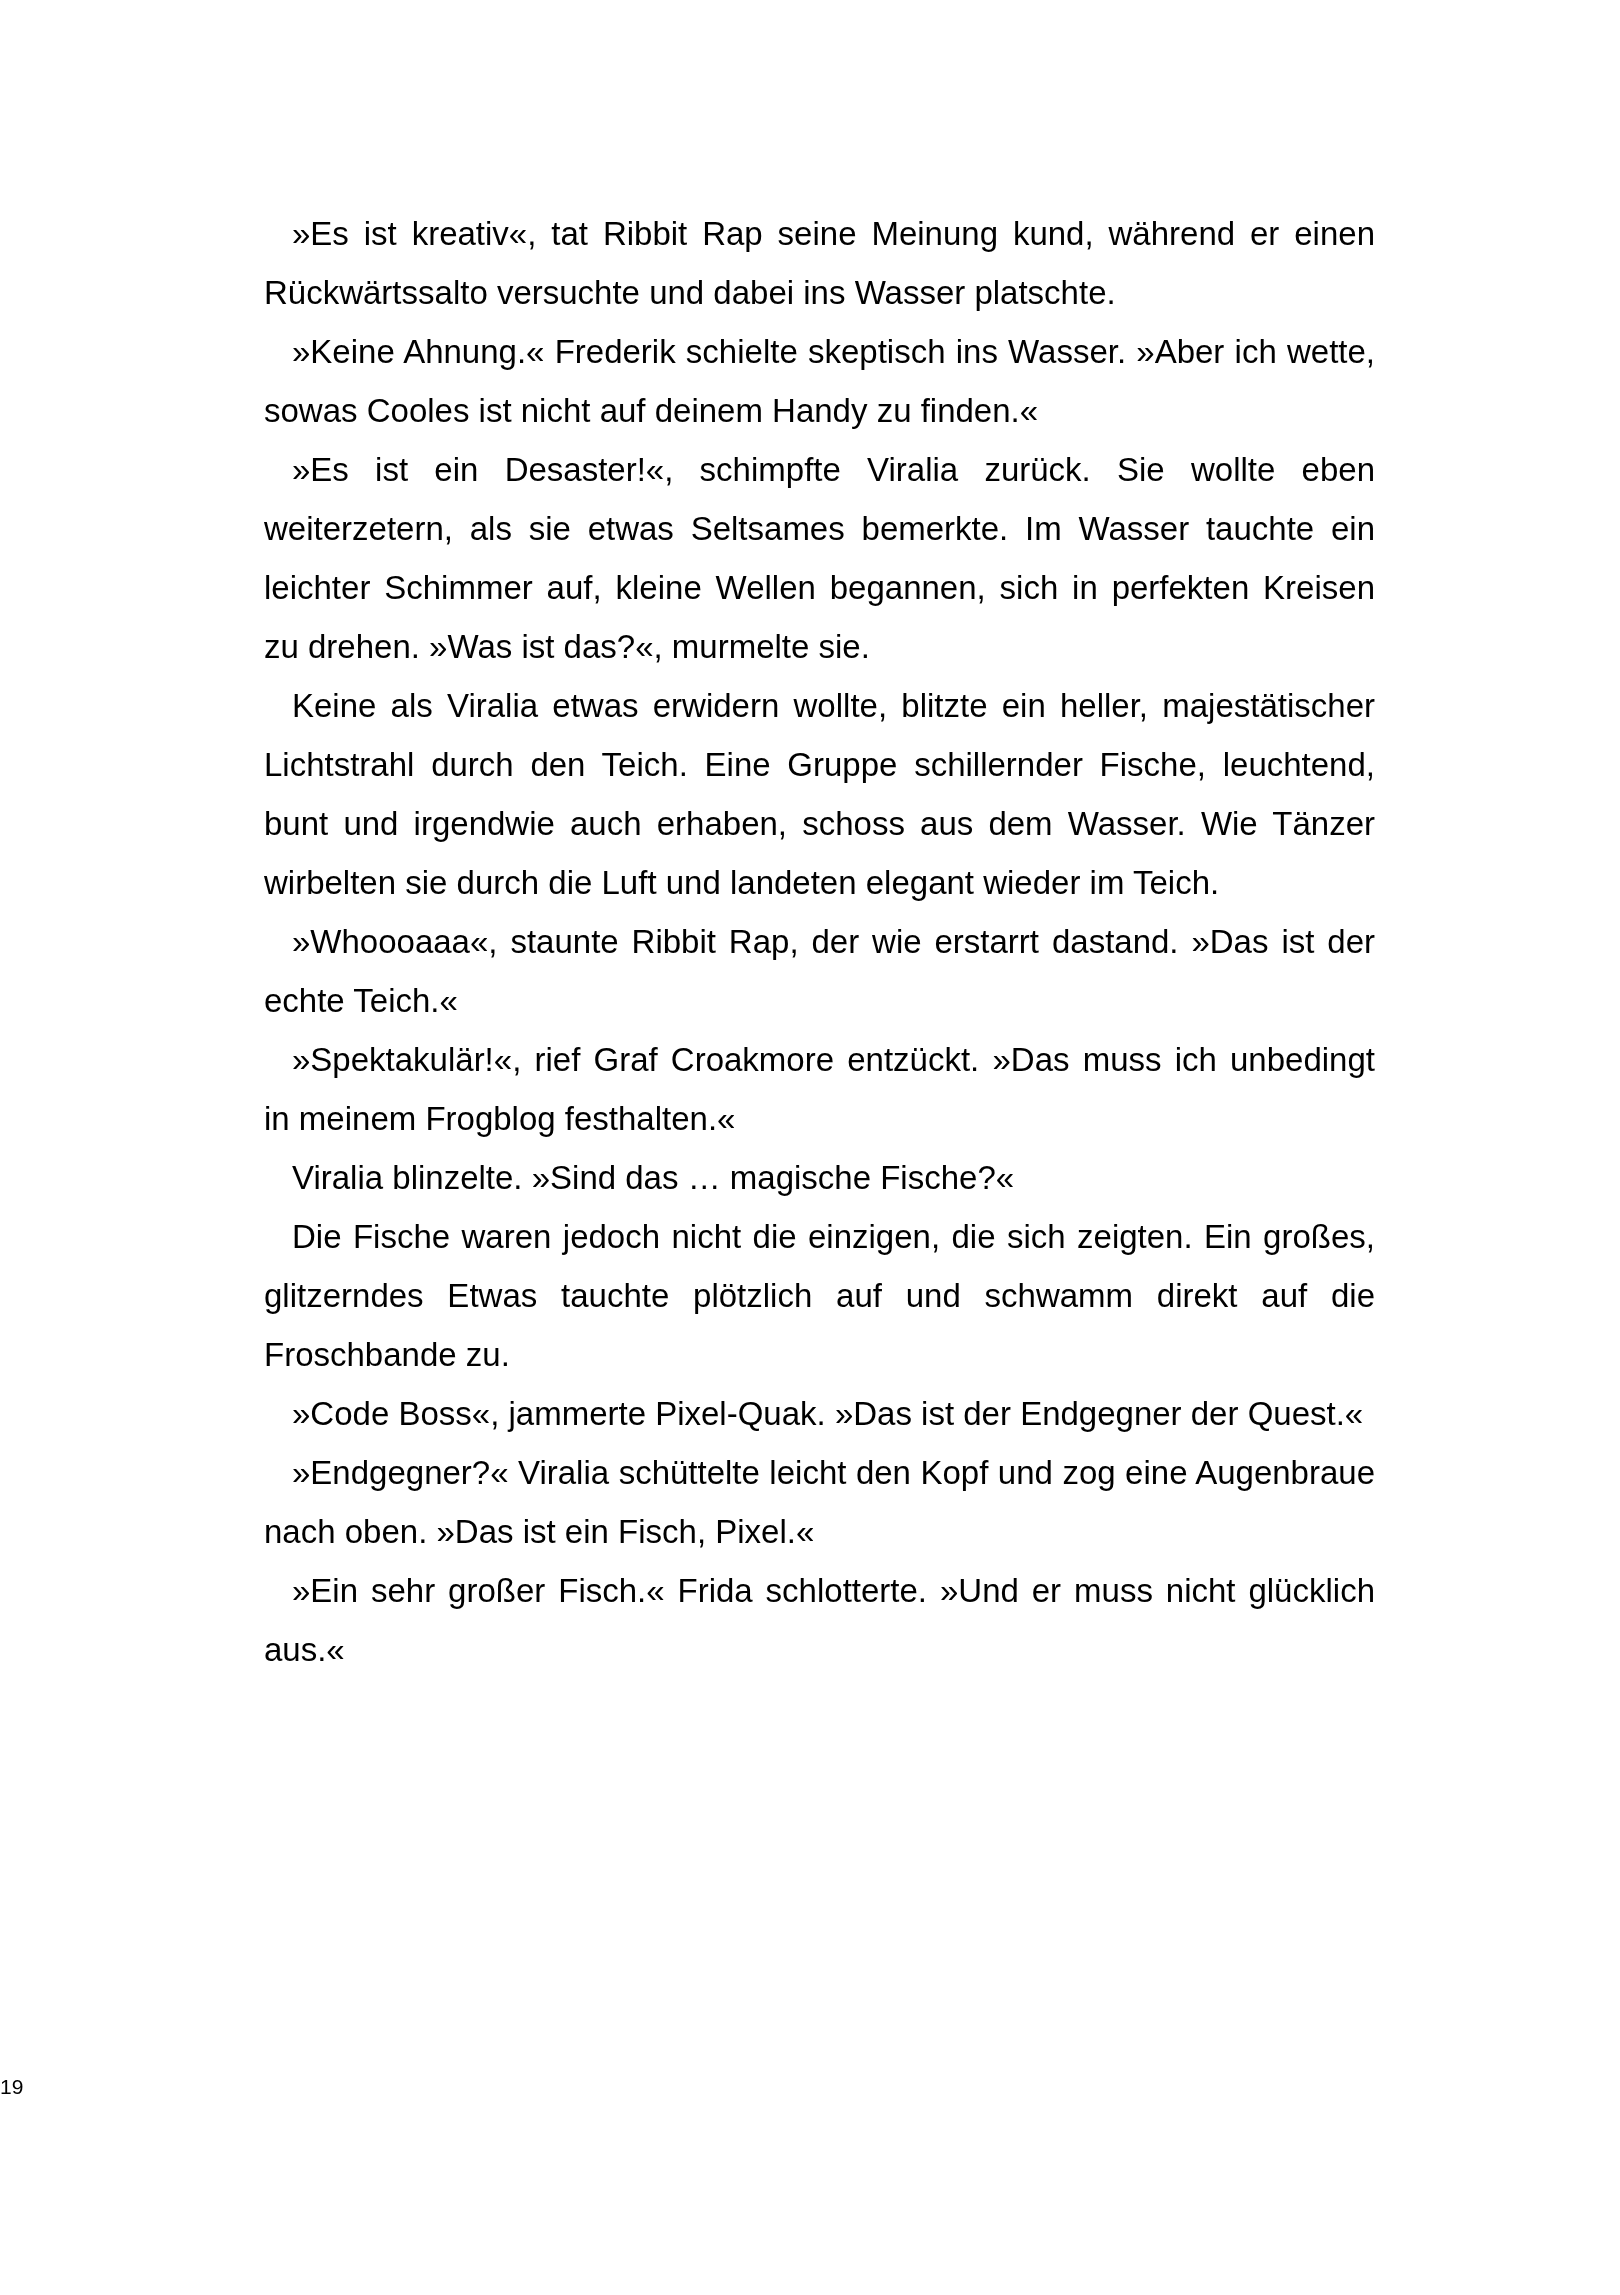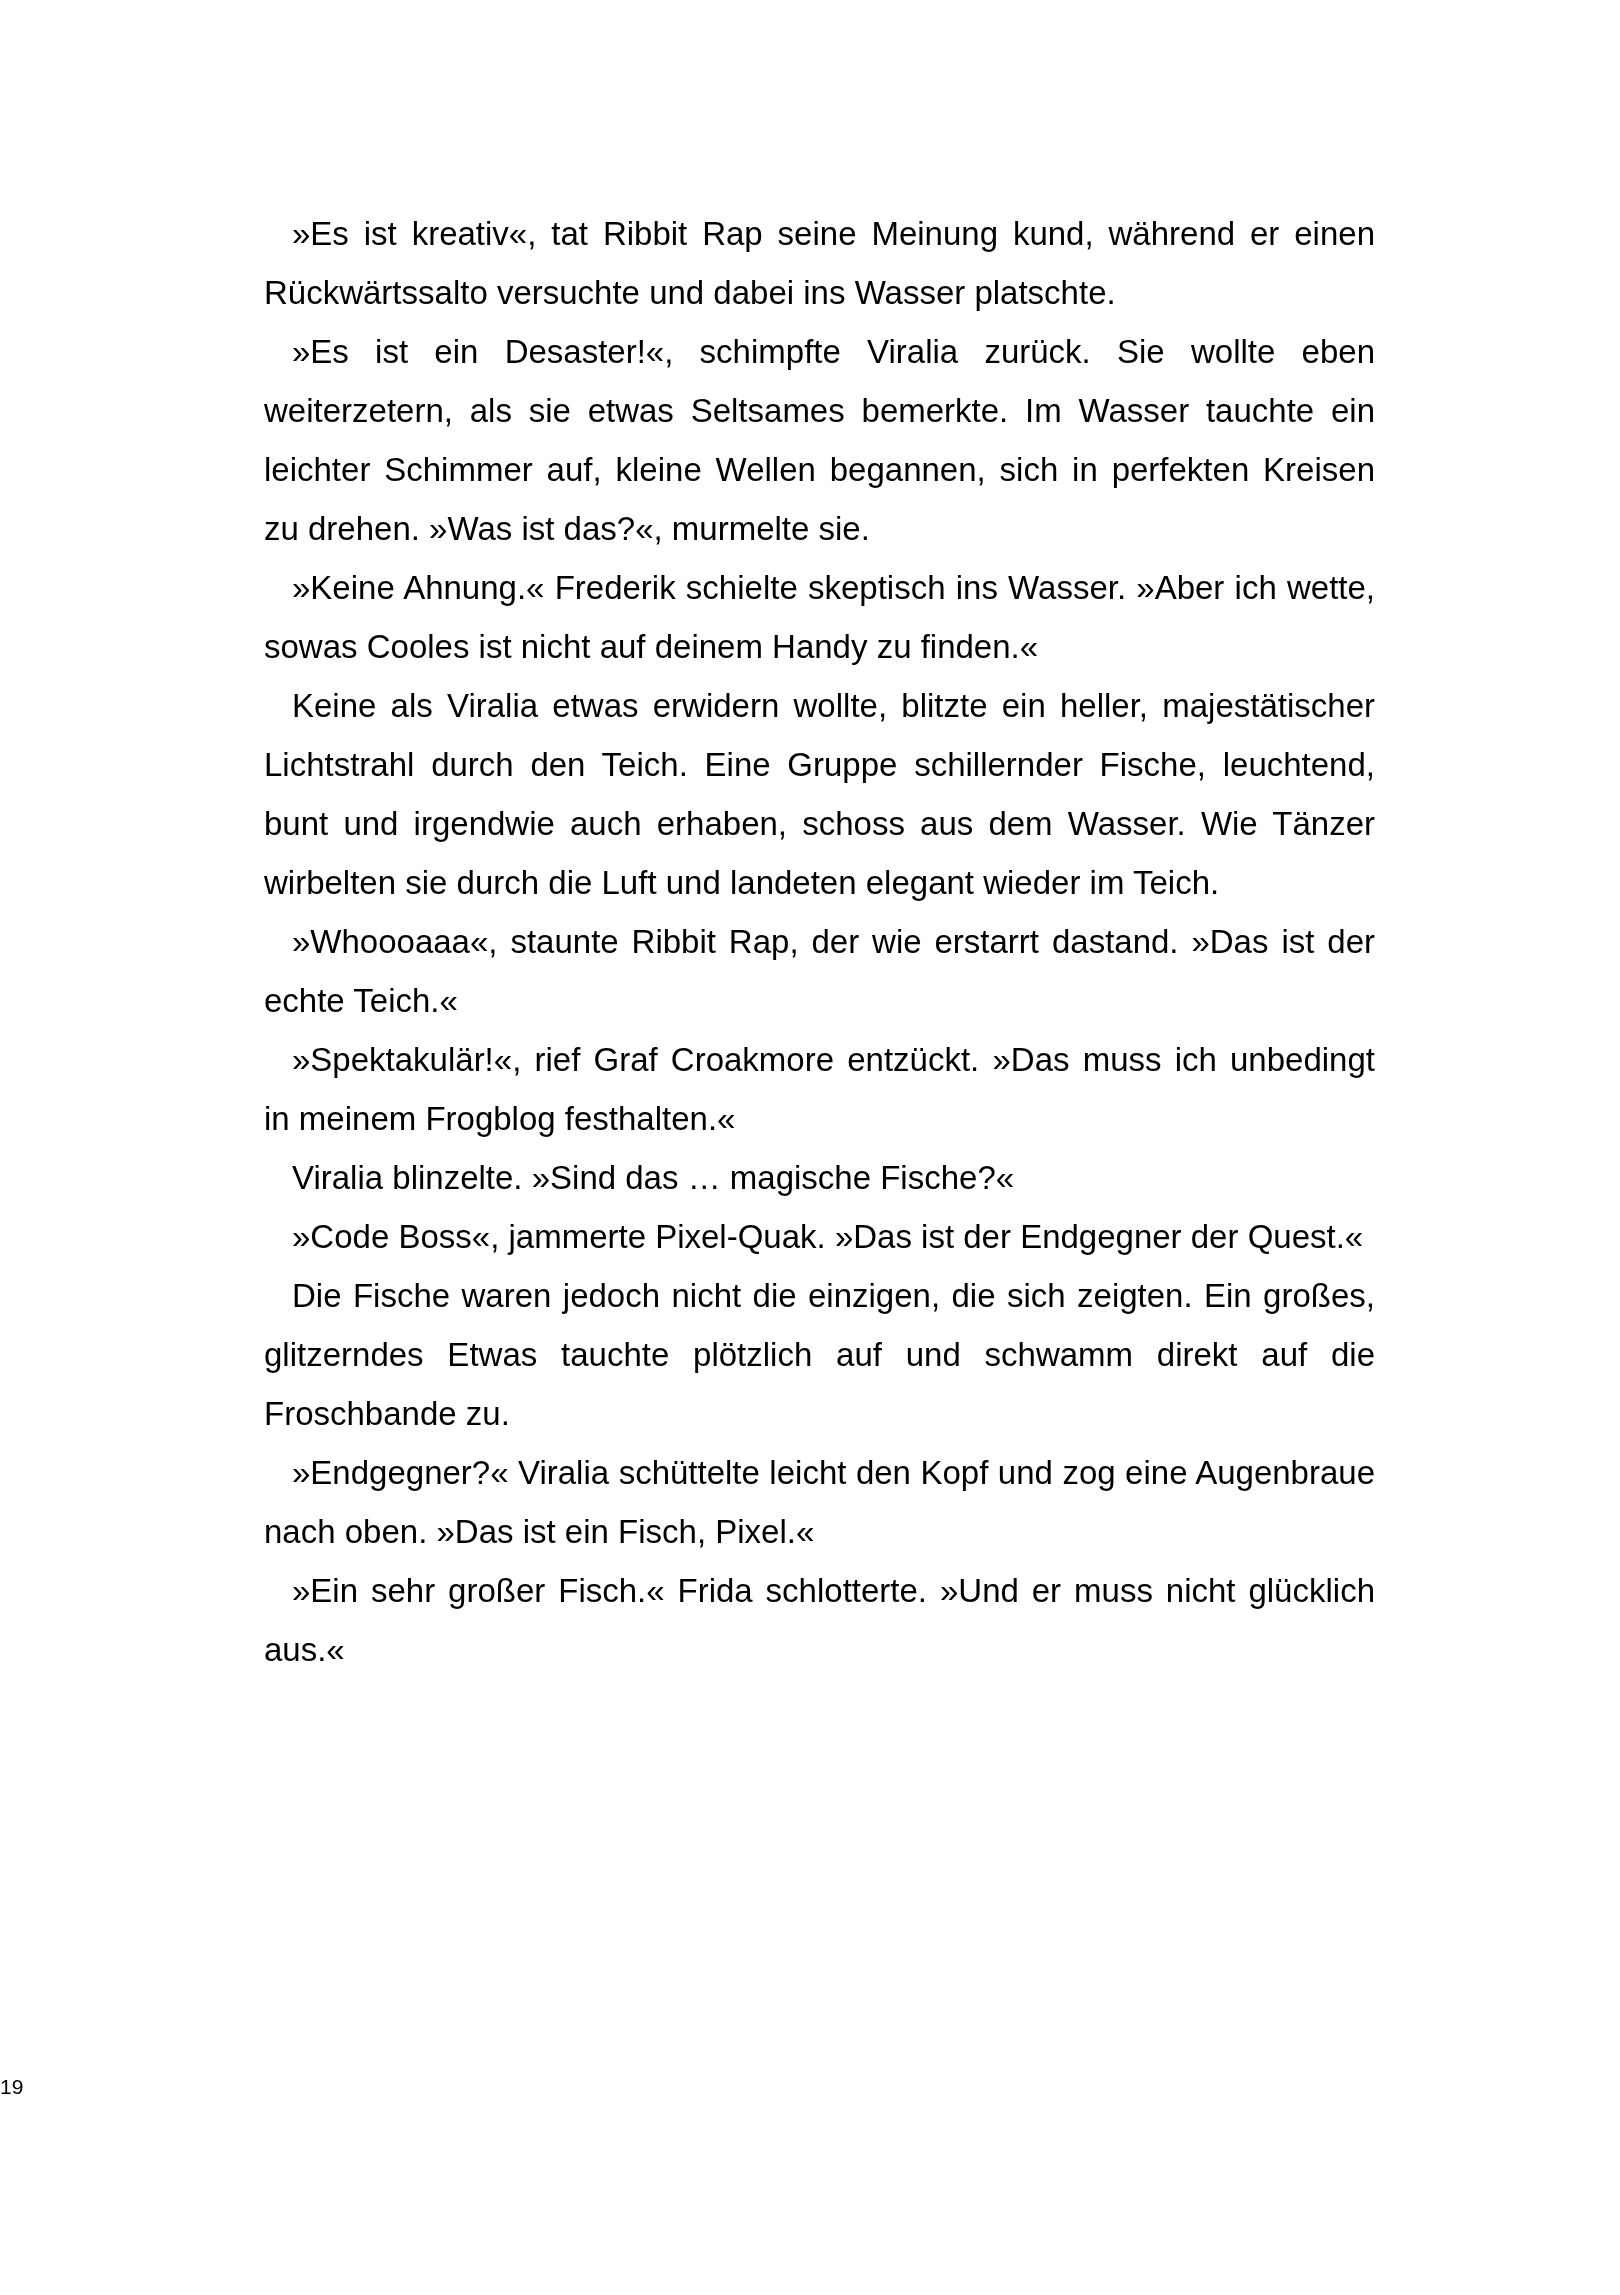--- a/index.html
+++ b/index.html
@@ -53,28 +53,28 @@
     color: #000000;
   }
 </style>
 </head>
 <body>
 
 <div class="page">
 
   <div class="text-column">
     <p class="para indent">»Es ist kreativ«, tat Ribbit Rap seine Meinung kund, während er einen Rückwärtssalto versuchte und dabei ins Wasser platschte.</p>
+    <p class="para indent">»Keine Ahnung.« Frederik schielte skeptisch ins Wasser. »Aber ich wette, sowas Cooles ist nicht auf deinem Handy zu finden.«</p>
     <p class="para indent">»Es ist ein Desaster!«, schimpfte Viralia zurück. Sie wollte eben weiterzetern, als sie etwas Seltsames bemerkte. Im Wasser tauchte ein leichter Schimmer auf, kleine Wellen begannen, sich in perfekten Kreisen zu drehen. »Was ist das?«, murmelte sie.</p>
-    <p class="para indent">»Keine Ahnung.« Frederik schielte skeptisch ins Wasser. »Aber ich wette, sowas Cooles ist nicht auf deinem Handy zu finden.«</p>
     <p class="para indent">Keine als Viralia etwas erwidern wollte, blitzte ein heller, majestätischer Lichtstrahl durch den Teich. Eine Gruppe schillernder Fische, leuchtend, bunt und irgendwie auch erhaben, schoss aus dem Wasser. Wie Tänzer wirbelten sie durch die Luft und landeten elegant wieder im Teich.</p>
     <p class="para indent">»Whoooaaa«, staunte Ribbit Rap, der wie erstarrt dastand. »Das ist der echte Teich.«</p>
     <p class="para indent">»Spektakulär!«, rief Graf Croakmore entzückt. »Das muss ich unbedingt in meinem Frogblog festhalten.«</p>
     <p class="para indent">Viralia blinzelte. »Sind das … magische Fische?«</p>
+    <p class="para indent">Die Fische waren jedoch nicht die einzigen, die sich zeigten. Ein großes, glitzerndes Etwas tauchte plötzlich auf und schwamm direkt auf die Froschbande zu.</p>
     <p class="para indent">»Code Boss«, jammerte Pixel-Quak. »Das ist der Endgegner der Quest.«</p>
-    <p class="para indent">Die Fische waren jedoch nicht die einzigen, die sich zeigten. Ein großes, glitzerndes Etwas tauchte plötzlich auf und schwamm direkt auf die Froschbande zu.</p>
     <p class="para indent">»Endgegner?« Viralia schüttelte leicht den Kopf und zog eine Augenbraue nach oben. »Das ist ein Fisch, Pixel.«</p>
     <p class="para indent">»Ein sehr großer Fisch.« Frida schlotterte. »Und er muss nicht glücklich aus.«</p>
   </div>
 
   <div class="page-number">19</div>
 
 </div>
 
 
 </body></html>

